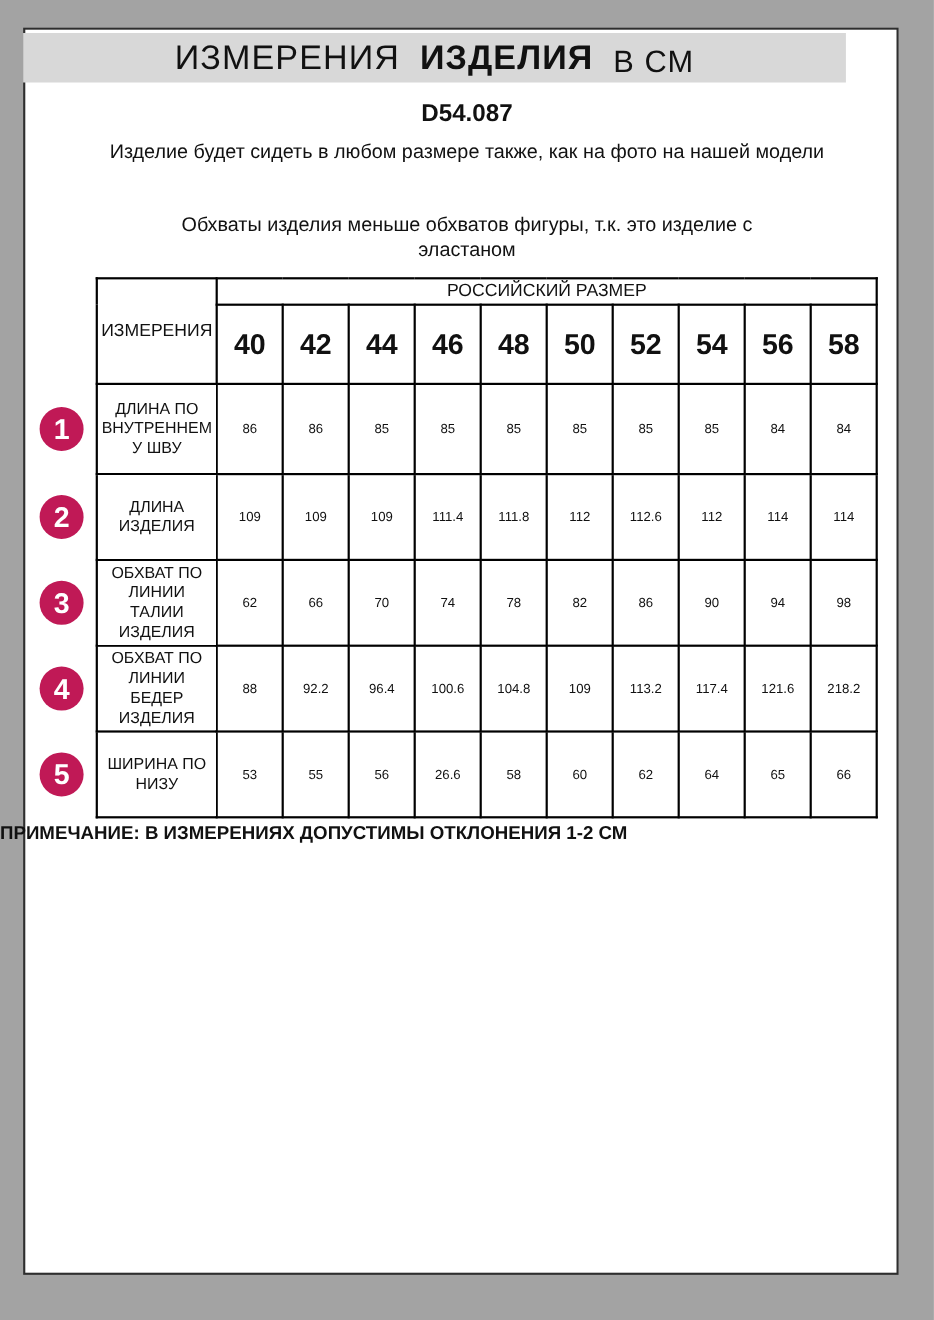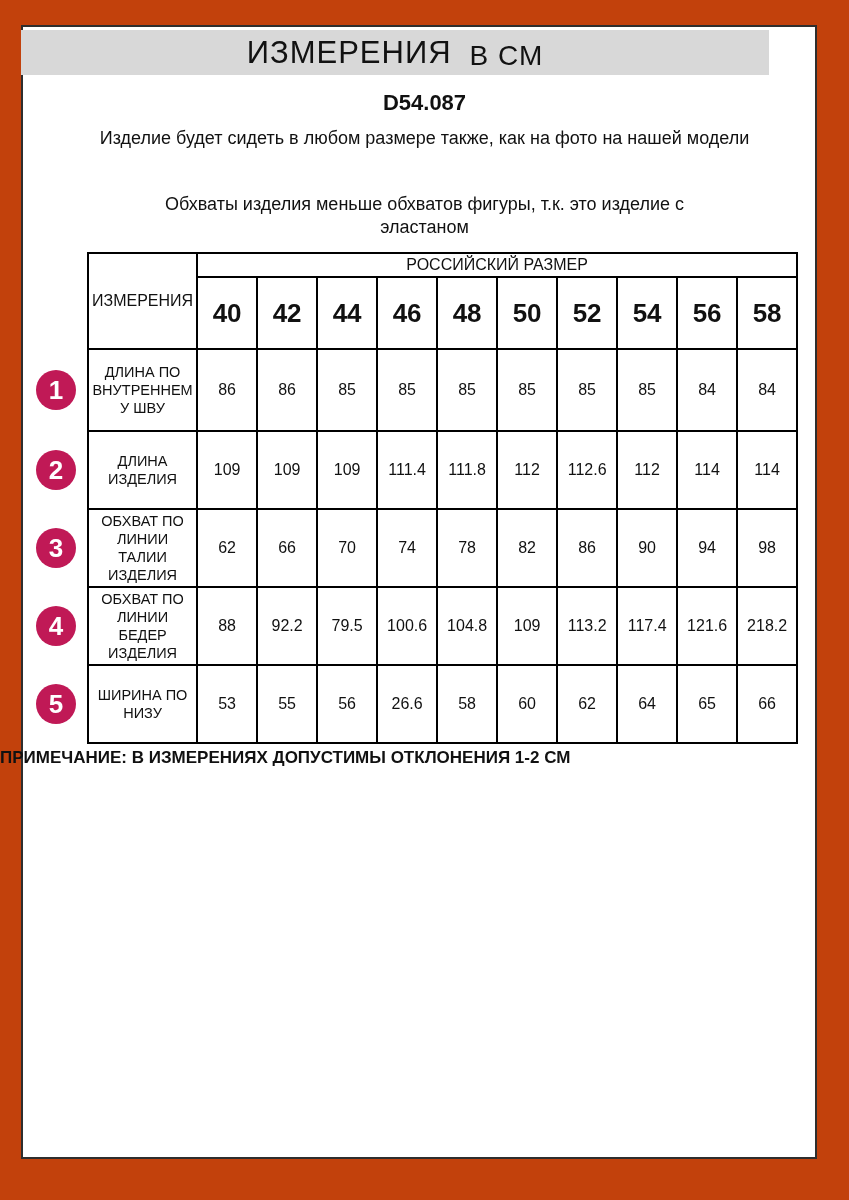--- a/index.html
+++ b/index.html
@@ -4,21 +4,21 @@
 <style>
   html, body {
     margin: 0; padding: 0;
     background: #ffffff;
     font-family: "Liberation Sans", sans-serif;
     color: #111111;
   }
   .canvas {
     position: relative;
     width: 849px; height: 1200px;
-    background: #c2410c;
+    background: #a3a3a3;
     overflow: hidden;
   }
   .frame {
     position: absolute;
     left: 21px; top: 25px;
     width: 792px; height: 1130px;
     border: 2px solid #2e2e2e;
     background: #ffffff;
   }
   .title-band {
@@ -93,21 +93,21 @@
   }
   tbody tr { height: 78px; }
   tbody tr:first-child { height: 82px; }
   .label-td {
     position: relative;
     font-size: 14.5px;
     line-height: 1.25;
     overflow-wrap: break-word;
     word-break: break-word;
   }
-  .value-td { font-size: 16px; }
+  .value-td { font-size: 12px; }
   .badge {
     position: absolute;
     left: -53px;
     top: 50%;
     transform: translateY(-50%);
     width: 40px; height: 40px;
     border-radius: 50%;
     background: #c01956;
     color: #ffffff;
     font-size: 26px;
@@ -126,20 +126,21 @@
   }
 </style>
 </head>
 <body>
 
 <div class="canvas">
   <div class="frame"></div>
 
   <div class="title-band">
     <span class="title-part1">ИЗМЕРЕНИЯ</span>
+    <span class="title-part2">ИЗДЕЛИЯ</span>
     <span class="title-part3">В СМ</span>
   </div>
 
   <div class="product-code">D54.087</div>
 
   <div class="intro-p" id="intro1">
     <div class="inner">Изделие будет сидеть в любом размере также, как на фото на нашей модели</div>
   </div>
 
   <div class="intro-p" id="intro2">
@@ -203,21 +204,21 @@
             <td class="value-td">82</td>
             <td class="value-td">86</td>
             <td class="value-td">90</td>
             <td class="value-td">94</td>
             <td class="value-td">98</td>
           </tr>
           <tr>
             <td class="label-td"><span class="badge">4</span><span>ОБХВАТ ПО ЛИНИИ БЕДЕР ИЗДЕЛИЯ</span></td>
             <td class="value-td">88</td>
             <td class="value-td">92.2</td>
-            <td class="value-td">79.5</td>
+            <td class="value-td">96.4</td>
             <td class="value-td">100.6</td>
             <td class="value-td">104.8</td>
             <td class="value-td">109</td>
             <td class="value-td">113.2</td>
             <td class="value-td">117.4</td>
             <td class="value-td">121.6</td>
             <td class="value-td">218.2</td>
           </tr>
           <tr>
             <td class="label-td"><span class="badge">5</span><span>ШИРИНА ПО НИЗУ</span></td>

